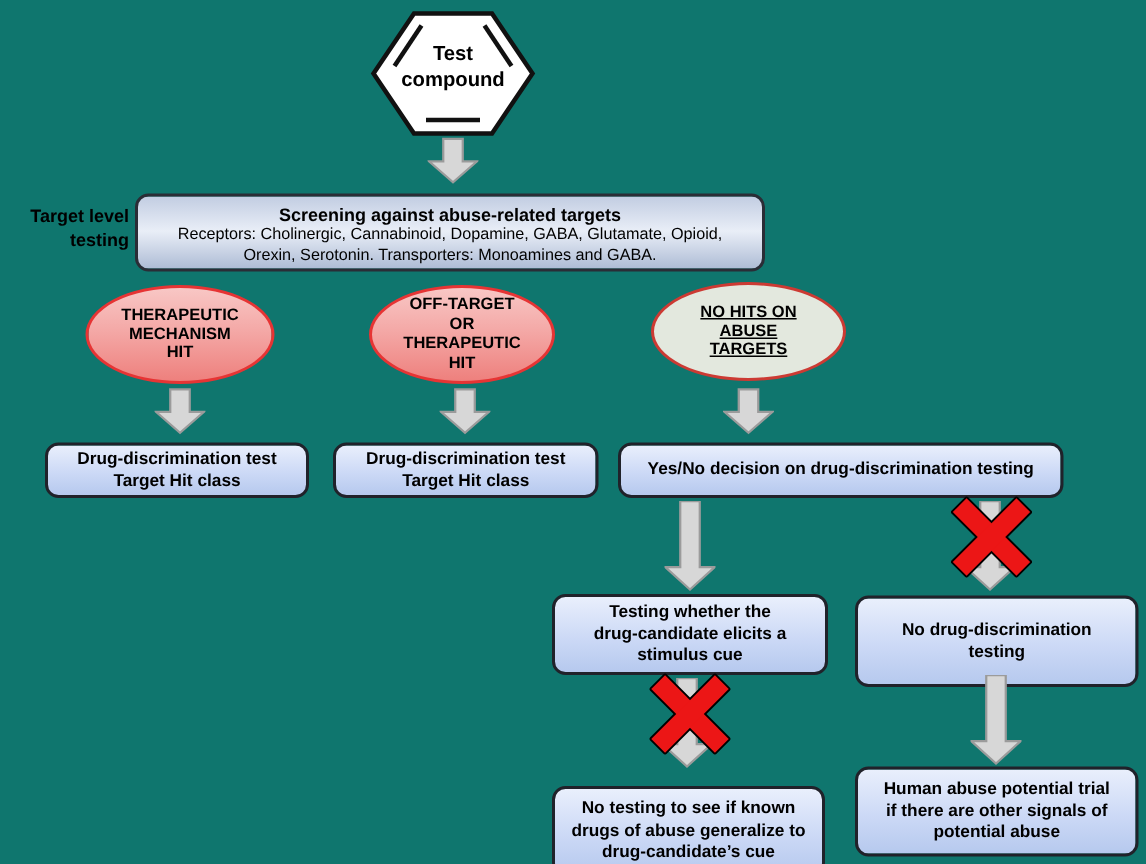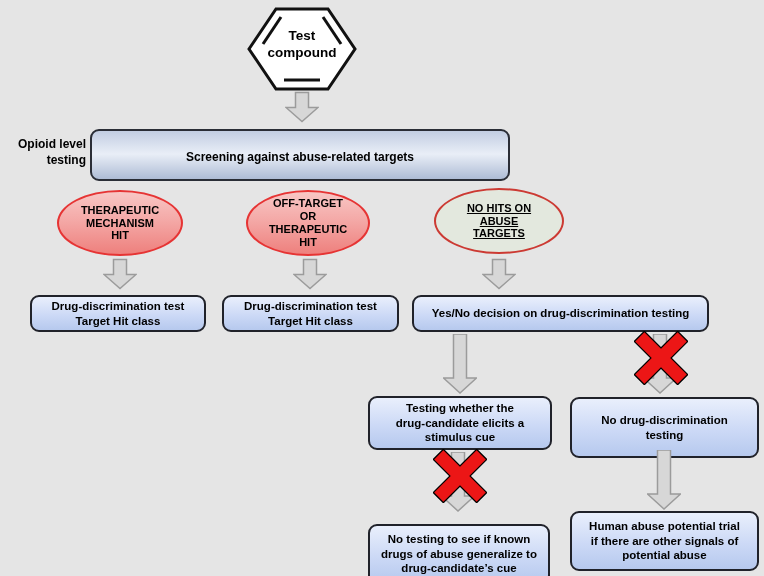--- a/index.html
+++ b/index.html
@@ -1,36 +1,36 @@
 <!DOCTYPE html>
 <html style="--box-fill-top: #e9effc; --box-fill-bottom: #b6c9ee; --screen-fill-top: #c2cde2; --screen-fill-mid: #e9eef7; --screen-fill-bottom: #aebcd5; --pink-top: #f8c7c5; --pink-bottom: #ee807d; --pink-border: #e63434; --green-fill: #e3e8de; --green-border: #cc3a33; --arrow-fill: #d7d7d7; --arrow-border: #9b9b9b; --x-red: #ec1616;"><head>
 <meta charset="utf-8">
 <style>
   html,body{margin:0;padding:0;background:#ffffff;}
   .canvas{
-    position:relative;width:764px;height:576px;background:#e5e5e5;overflow:hidden;
+    position:relative;width:764px;height:576px;background:#0f766e;overflow:hidden;
     font-family:"Liberation Sans",sans-serif;color:#000;
   }
   .abs{position:absolute;}
   
   .node{
     position:absolute;
     border:2px solid #20222a;
     border-radius:9px;
     background:linear-gradient(180deg,var(--box-fill-top) 0%,#ccd9f6 55%,var(--box-fill-bottom) 100%);
     display:flex;align-items:center;justify-content:center;
     text-align:center;font-weight:bold;font-size:11.5px;line-height:1.3;
     white-space:pre-line;box-sizing:border-box;padding:2px 6px;
   }
   .screen-box{
     position:absolute;
     border:2px solid #2a2d36;
     border-radius:9px;
     background:linear-gradient(180deg,var(--screen-fill-top) 0%,var(--screen-fill-mid) 48%,var(--screen-fill-bottom) 100%);
-    box-sizing:border-box;text-align:center;padding-top:19px;
+    box-sizing:border-box;text-align:center;padding-top:5px;
   }
   .screen-title{font-weight:bold;font-size:12px;line-height:1.2;}
   .screen-body{font-size:10.8px;line-height:1.25;white-space:pre-line;}
   .ellipse{
     position:absolute;border-radius:50%;
     display:flex;align-items:center;justify-content:center;
     text-align:center;font-weight:bold;font-size:11px;line-height:1.18;
     white-space:pre-line;box-sizing:border-box;
   }
   .ellipse.pink{
@@ -62,25 +62,27 @@
     <line x1="77" y1="13" x2="95" y2="40" stroke="#111111" stroke-width="3"></line>
     <line x1="38" y1="76" x2="74" y2="76" stroke="#111111" stroke-width="3"></line>
   </svg>
   <div class="hex-label" style="left:246px;top:28px;width:112px;">Test
 compound</div>
 
   <svg class="abs" style="left:285px;top:91px;" width="34" height="32" viewBox="0 0 34 31">
     <polygon points="10.5,1 23.5,1 23.5,16 33,16 17,30 1,16 10.5,16" fill="#d7d7d7" stroke="#9b9b9b" stroke-width="1.5"></polygon>
   </svg>
 
-  <div class="stage-label" style="left:2px;top:137px;width:84px;">Opioid level
+  <div class="stage-label" style="left:2px;top:137px;width:84px;">Target level
 testing</div>
 
   <div class="screen-box" style="left:90px;top:129px;width:420px;height:52px;">
     <div class="screen-title">Screening against abuse-related targets</div>
+    <div class="screen-body">Receptors: Cholinergic, Cannabinoid, Dopamine, GABA, Glutamate, Opioid,
+Orexin, Serotonin. Transporters: Monoamines and GABA.</div>
   </div>
 
   <div class="ellipse pink" style="left:57px;top:190px;width:126px;height:66px;">THERAPEUTIC
 MECHANISM
 HIT</div>
   <div class="ellipse pink" style="left:246px;top:190px;width:124px;height:66px;">OFF-TARGET
 OR
 THERAPEUTIC
 HIT</div>
   <div class="ellipse green" style="left:434px;top:188px;width:130px;height:66px;text-decoration:underline;">NO HITS ON

